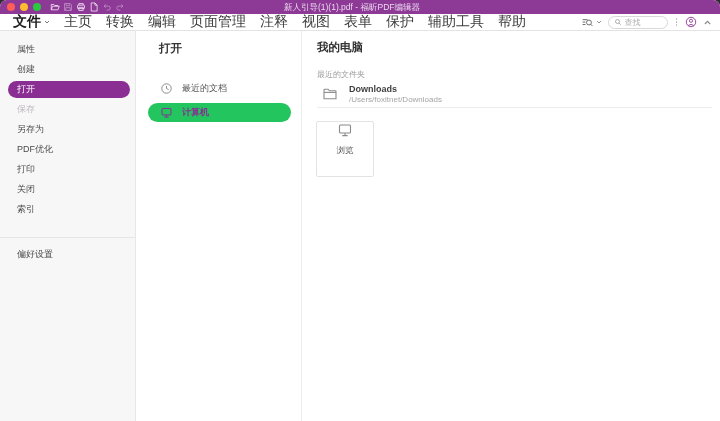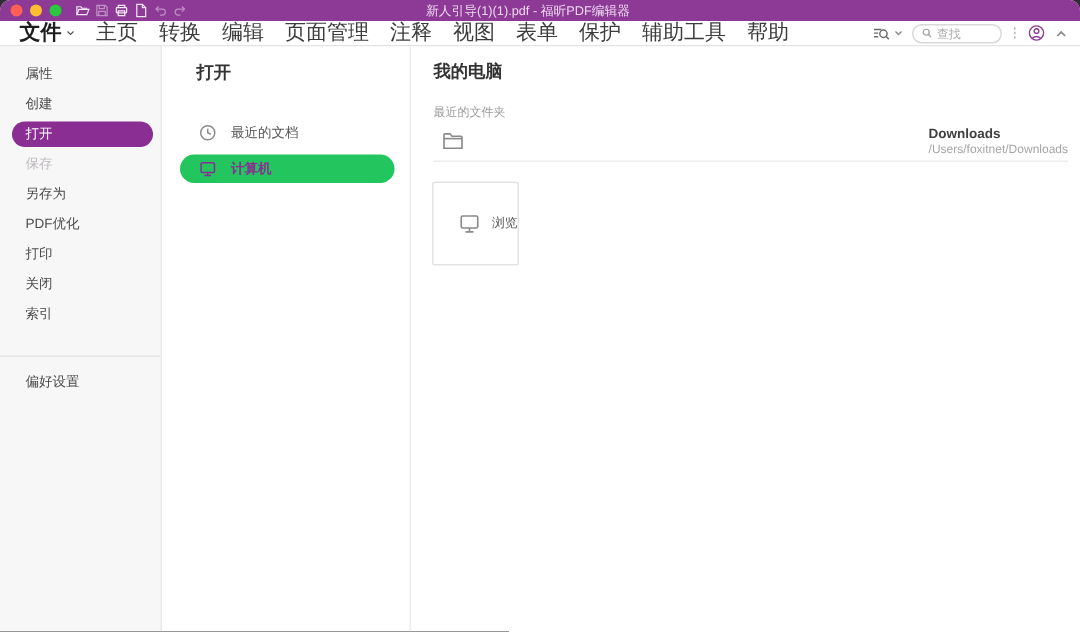--- a/index.html
+++ b/index.html
@@ -34,47 +34,47 @@
   .searchbox input::placeholder { color:#ababab; }
   .kebab { display:flex; flex-direction:column; gap:1.5px; padding:0 2px; }
   .kebab i { width:1.5px; height:1.5px; border-radius:50%; background:#b9b9b9; display:block; }
   .avatar svg { width:12px; height:12px; color:#8d3996; display:block; }
   .collapse svg { width:9px; height:9px; color:#8a8a8a; display:block; }
 
   
   .content { flex:1; display:flex; min-height:0; }
 
   
-  .sidebar { width:108px; background:#f8f7f8; border-right:1px solid #e9e7ea; padding-top:8px; flex:0 0 auto; }
+  .sidebar { width:136px; background:#f8f7f8; border-right:1px solid #e9e7ea; padding-top:8px; flex:0 0 auto; }
   .sb-item { height:20px; display:flex; align-items:center; padding-left:17px; font-size:9px; color:#4b4b4b; cursor:default; }
   .sb-item.selected { height:17px; margin:1.5px 5px 1.5px 8px; padding-left:9px; background:#8b2e94; border-radius:9px; color:#fff; }
   .sb-item.disabled { color:#bdbabd; }
   .sb-divider { height:1px; background:#e6e4e7; margin:18px 0 0 0; }
   .sb-pref { margin-top:6px; }
 
   
   .panel-open { width:166px; background:#fff; border-right:1px solid #eeedee; position:relative; flex:0 0 auto; }
   .panel-title { font-size:11.5px; font-weight:600; color:#333; }
   .panel-open .panel-title { position:absolute; left:23px; top:10px; }
   .op-item { position:absolute; left:12px; right:10px; height:20px; display:flex; align-items:center; gap:9px; padding-left:12px; font-size:9px; color:#555; cursor:default; }
   .op-item svg { width:13px; height:13px; color:#8a8a8a; flex:0 0 auto; }
   .op-item.recent { top:47px; }
   .op-item.computer { top:72px; height:19px; background:#22c55e; border-radius:10px; color:#8b2e94; font-weight:700; }
   .op-item.computer svg { color:#8b2e94; }
 
   
   .panel-computer { flex:1; background:#fff; position:relative; }
   .panel-computer .panel-title { position:absolute; left:15px; top:9px; }
   .section-label { position:absolute; left:15px; top:38px; font-size:8px; color:#9a9a9a; }
-  .folder-row { position:absolute; left:15px; right:8px; top:50px; height:27px; display:flex; align-items:center; gap:11px; border-bottom:1px solid #ececec; cursor:default;justify-content:space-between; }
+  .folder-row { position:absolute; left:15px; right:8px; top:50px; height:27px; display:flex; align-items:center; gap:11px; border-bottom:1px solid #ececec; cursor:default; }
   .folder-row svg { width:16px; height:16px; color:#8a8a8a; flex:0 0 auto; margin-left:5px; }
   .folder-meta { display:flex; flex-direction:column; gap:1px; }
   .folder-name { font-size:9px; font-weight:700; color:#3f3f3f; }
   .folder-path { font-size:8px; color:#a5a5a5; }
-  .browse-card { position:absolute; left:14px; top:90px; width:58px; height:56px; border:1px solid #e3e3e3; border-radius:2px; display:flex; flex-direction:row; align-items:center; justify-content:flex-end; gap:7px; cursor:default; }
+  .browse-card { position:absolute; left:14px; top:90px; width:58px; height:56px; border:1px solid #e3e3e3; border-radius:2px; display:flex; flex-direction:column; align-items:center; justify-content:flex-start; gap:7px; cursor:default; }
   .browse-card svg { width:16px; height:16px; color:#8a8a8a; }
   .browse-label { font-size:8.5px; color:#555; }
 </style>
 </head>
 <body>
 
 <div class="window">
 
   <div class="titlebar">
     <div class="traffic">

